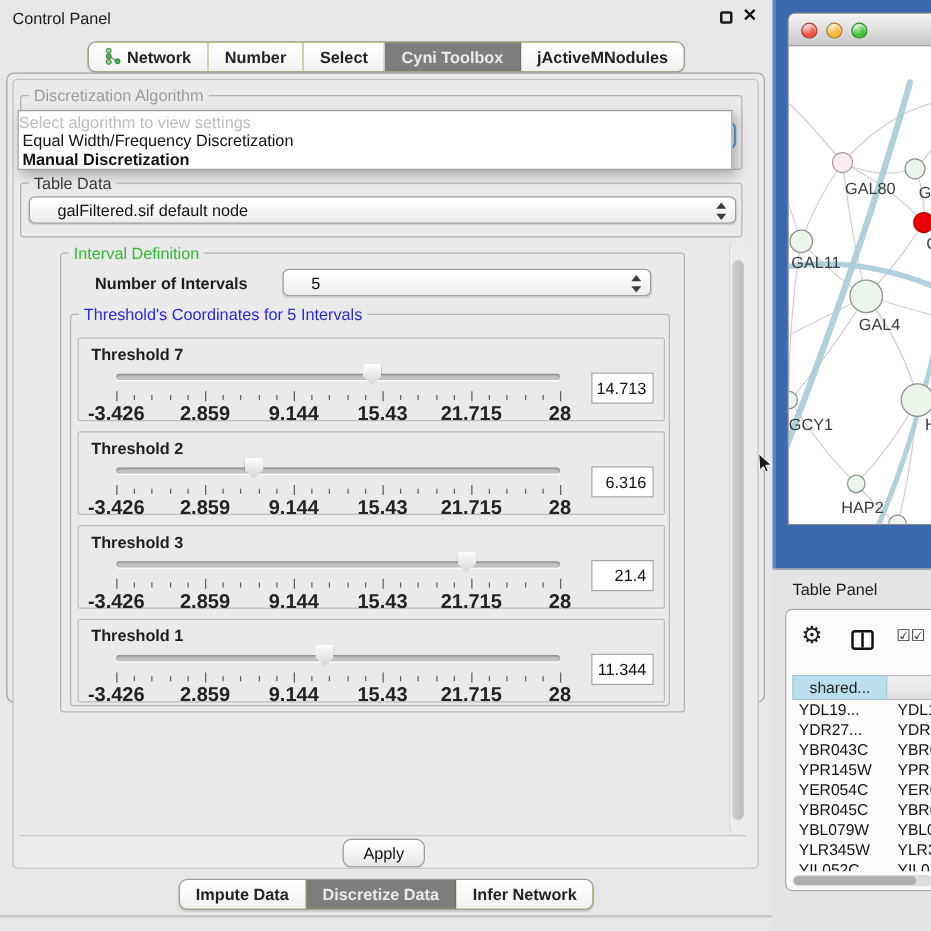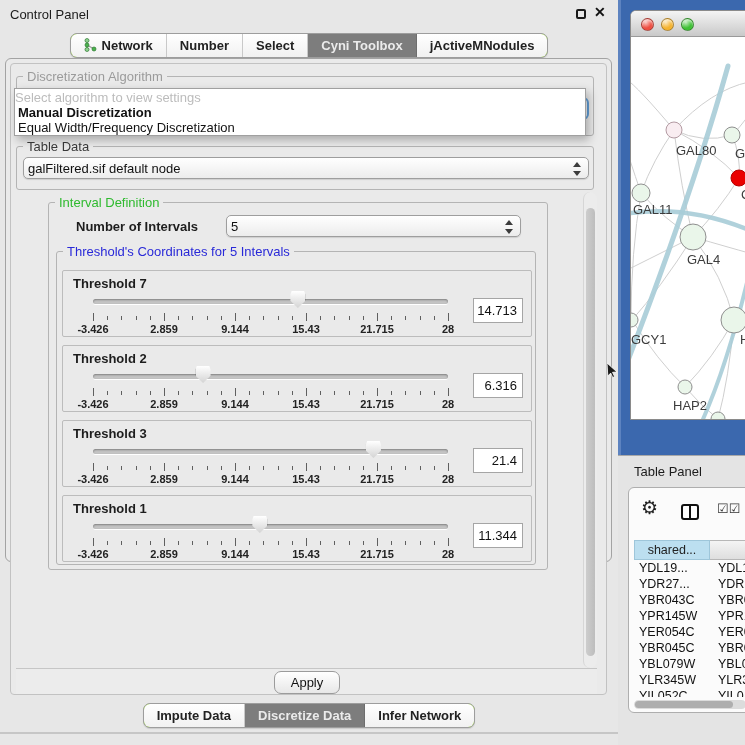--- a/index.html
+++ b/index.html
@@ -42,21 +42,21 @@
                      border-radius:6px; background:#f7f7f7; }
   #algo-popup      { position:absolute; left:3px; top:24px; width:572px; height:48px; background:#ffffff;
                      border:1px solid #a0a0a0; box-shadow:3px 4px 9px rgba(0,0,0,.28); z-index:9; }
   .popup-hint      { text-align:left; font-size:13px; color:#bcbcbc; padding-top:1px; }
   .popup-item      { font-size:13px; color:#111; padding-left:3px; height:15px; line-height:15px; }
   .popup-item.bold { font-weight:bold; }
 
   #tabledata-group { left:5px; top:82px; width:578px; height:44px; }
   .combo { position:absolute; height:22px; border:1px solid #9e9e9e; border-radius:5px;
            background:linear-gradient(#ffffff,#ececec); font-size:13px; color:#111;
-           display:flex; align-items:center; padding-left:4px; box-shadow:0 1px 1px rgba(0,0,0,.12); }
+           display:flex; align-items:center; padding-left:22px; box-shadow:0 1px 1px rgba(0,0,0,.12); }
   #tabledata-combo { left:6px; top:10px; width:566px; }
   .stepper { position:absolute; right:7px; top:3px; width:9px; height:16px; }
   .stepper:before { content:""; position:absolute; left:1px; top:1px; border-left:4px solid transparent;
                     border-right:4px solid transparent; border-bottom:5px solid #3c3c3c; }
   .stepper:after  { content:""; position:absolute; left:1px; bottom:1px; border-left:4px solid transparent;
                     border-right:4px solid transparent; border-top:5px solid #3c3c3c; }
 
   #scroll-content { position:absolute; left:5px; top:128px; width:564px; height:476px; overflow:hidden; }
   #interval-group { left:32px; top:10px; width:500px; height:368px; }
   .nil-label { position:absolute; left:27px; top:16px; font-size:13px; font-weight:bold; color:#1d1d1d; }
@@ -67,21 +67,21 @@
   .thr-label { position:absolute; left:10px; top:5px; font-size:13px; font-weight:bold; color:#1d1d1d; }
   .thr-track { position:absolute; left:30px; top:28px; width:355px; height:5px; border-radius:3px;
                background:#c4c4c4; box-shadow:inset 0 1px 2px rgba(0,0,0,.35), 0 1px 0 #fff; }
   .thr-thumb { position:absolute; top:20px; width:15px; height:17px;
                background:linear-gradient(#ffffff,#d4d4d4);
                clip-path:polygon(8% 0,92% 0,100% 20%,100% 58%,50% 100%,0 58%,0 20%);
                filter:drop-shadow(0 0 1px rgba(0,0,0,.65)); }
   .thr-ticks { position:absolute; left:30px; top:42px; width:356px; height:9px; }
   .tick { position:absolute; width:1px; background:#5f5f5f; }
   .thr-ticklabels { position:absolute; left:30px; top:52px; width:356px; height:12px; }
-  .ticklabel { position:absolute; width:54px; margin-left:-27px; text-align:center; font-size:11px; font-weight:600; color:#222; }
+  .ticklabel { position:absolute; width:54px; margin-left:-27px; text-align:center; font-size:16px; font-weight:600; color:#222; }
   .thr-value { position:absolute; left:410px; top:27px; width:50px; height:25px; background:#ffffff;
                border:1px solid #a5a5a5; font-size:13px; color:#111; text-align:right;
                padding-right:5px; line-height:24px; }
 
   #attr-group { left:32px; top:391px; width:504px; height:110px; }
   .attr-label { position:absolute; left:10px; top:8px; font-size:13px; font-weight:bold; color:#1d1d1d; }
   #attr-list { position:absolute; left:10px; top:31px; width:469px; height:78px; background:#ffffff; border:1px solid #b8b8b8; overflow:hidden; }
   .attr-item { font-size:13px; color:#111; height:17px; line-height:17px; padding-left:10px; }
   .list-scrollbar { position:absolute; right:1px; top:1px; width:13px; height:76px; background:#f1f1f1; }
   .list-thumb { position:absolute; left:2px; top:2px; width:9px; height:26px; background:#b5b5b5; border-radius:5px; }
@@ -177,22 +177,22 @@
         <div class="group" id="algo-group">
           <span class="legend legend-dim">Discretization Algorithm</span>
           <div id="algo-combo">
               <span class="stepper"></span>
             </div>
         </div>
 
         <div id="algo-popup">
           <div class="popup-hint">Select algorithm to view settings</div>
           <div id="popup-items">
+              <div class="popup-item">Equal Width/Frequency Discretization</div>
               <div class="popup-item bold">Manual Discretization</div>
-              <div class="popup-item">Equal Width/Frequency Discretization</div>
             </div>
         </div>
 
         <div class="group" id="tabledata-group">
           <span class="legend">Table Data</span>
           <div class="combo" id="tabledata-combo">
             <span>galFiltered.sif default node</span>
             <span class="stepper"></span>
           </div>
         </div>

